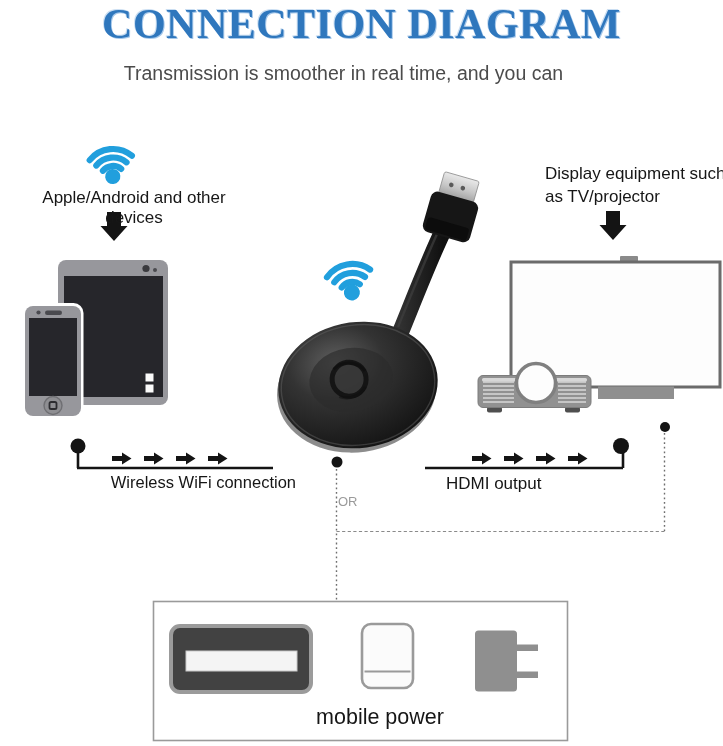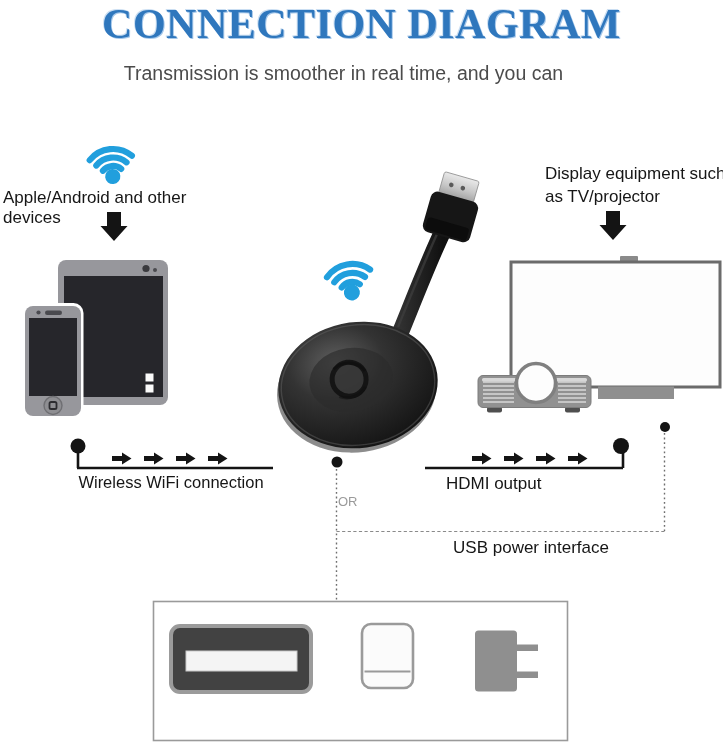--- a/index.html
+++ b/index.html
@@ -13,23 +13,23 @@
     font-family:"Liberation Serif", serif;font-weight:700;
     font-size:42px;letter-spacing:.5px;line-height:48px;
     color:var(--title-blue);
     text-shadow:1px 1px 0 rgba(150,190,230,.85), -1px -1px 0 rgba(150,190,230,.5);
   }
   .subtitle{
     left:0;top:61px;width:687px;text-align:center;
     font-size:19.5px;line-height:25.5px;color:var(--subtitle-gray);
   }
   .lbl{color:var(--text-dark);}
-  .lbl-source{left:3px;top:188px;width:236px;text-align:left;font-size:17px;}
+  .lbl-source{left:16px;top:188px;width:236px;text-align:center;font-size:17px;}
   .lbl-display{left:545px;top:162px;width:190px;text-align:left;font-size:17px;line-height:23px;}
-  .lbl-wificonn{left:46px;top:473px;width:250px;text-align:center;font-size:16.5px;}
+  .lbl-wificonn{left:46px;top:473px;width:250px;text-align:right;font-size:16.5px;}
   .lbl-hdmi{left:446px;top:474px;width:170px;font-size:17px;}
   .lbl-or{left:338px;top:494px;font-size:13px;color:var(--or-gray);}
   .lbl-usb{left:421px;top:538px;width:220px;text-align:center;font-size:17px;}
   .lbl-mobilepower{left:240px;top:705px;width:280px;text-align:center;font-size:21.5px;}
   svg{position:absolute;left:0;top:0;}
   .blue-stroke{stroke:var(--wifi-blue);fill:none;stroke-linecap:round;}
   .blue-fill{fill:var(--wifi-blue);}
   .ink{fill:var(--line-black);}
   .ink-line{stroke:var(--line-black);fill:none;}
 </style>
@@ -194,16 +194,16 @@
     <div>Display equipment such</div>
     <div>as TV/projector</div>
   </div>
 
   <div class="abs lbl lbl-wificonn">Wireless WiFi connection</div>
 
   <div class="abs lbl lbl-hdmi">HDMI output</div>
 
   <div class="abs lbl-or">OR</div>
 
-  <div class="abs lbl lbl-usb">USB power interface</div>
-
+
+  <div class="abs lbl lbl-mobilepower">mobile power</div>
 
 </div>
 
 </body></html>

